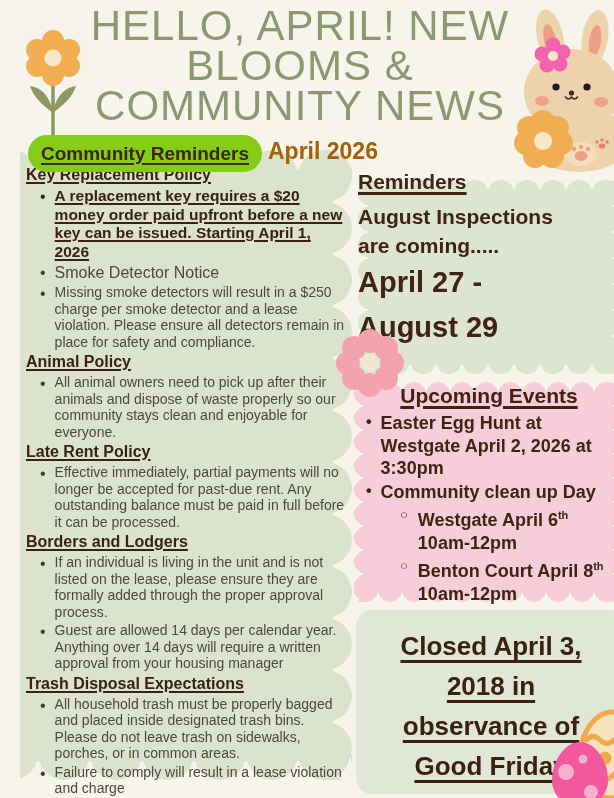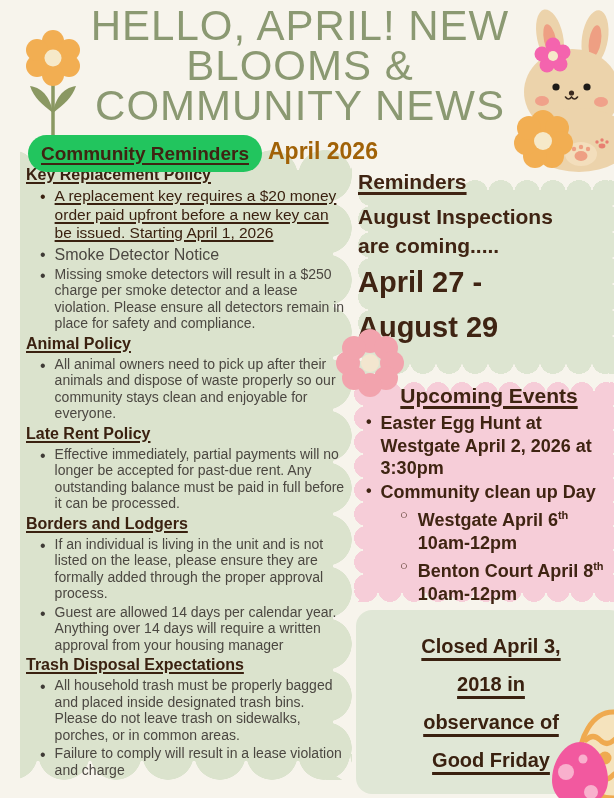--- a/index.html
+++ b/index.html
@@ -32,40 +32,40 @@
     position:absolute;left:10px;top:6px;width:540px;text-align:center;
     color:#8b9972;font-size:42px;line-height:40px;font-weight:500;
     letter-spacing:1px;z-index:6;
   }
   .date{
     position:absolute;left:248px;top:138px;font-size:23px;font-weight:bold;
     color:#a16207;z-index:7;
   }
   .badge{
     position:absolute;left:8px;top:135px;width:234px;height:37px;z-index:7;
-    background:#22c55e;border-radius:19px;display:flex;align-items:center;justify-content:center;
+    background:#84cc16;border-radius:19px;display:flex;align-items:center;justify-content:center;
   }
   .badge span{
     font-size:19px;font-weight:bold;color:#3f2412;
     text-decoration:underline;text-decoration-thickness:2px;text-underline-offset:3px;
   }
   
   .left-col{left:-34px;top:150px;width:366px;height:630px;--c:#dbe3cd;--r:26px;z-index:1;}
   .left-content{position:absolute;left:6px;top:163px;width:322px;z-index:3;}
   .sec-h{
     font-size:16px;font-weight:bold;color:#3a2110;line-height:20px;
     text-decoration:underline;text-decoration-thickness:2px;text-underline-offset:2px;
     margin-top:2px;
   }
   .li{display:flex;margin:2px 0 2px 14px;}
   .li::before{content:"•";color:#3f3b36;margin-right:9px;line-height:1.2;}
   .li .t{font-size:14px;line-height:16.5px;color:#4b4741;}
   .li.em::before{color:#3a2110;}
   .li.em .t{
-    font-size:15.5px;line-height:18.5px;font-weight:normal;color:#3a2110;
+    font-size:15.5px;line-height:18.5px;font-weight:bold;color:#3a2110;
     text-decoration:underline;text-decoration-thickness:2px;text-underline-offset:2px;
   }
   .li.lg .t{font-size:16px;line-height:19px;}
   
   .rem-box{left:338px;top:180px;width:264px;height:194px;--c:#dde5d1;--r:13px;z-index:2;}
   .rem-content{position:absolute;left:338px;top:170px;width:264px;color:#3f2413;z-index:3;}
   .rem-h{
     font-size:21px;font-weight:bold;
     text-decoration:underline;text-decoration-thickness:2.5px;text-underline-offset:3px;
     margin-bottom:8px;
@@ -89,21 +89,21 @@
   
   .closed-box{
     position:absolute;left:336px;top:610px;width:270px;height:184px;
     background:#e0e7d6;border-radius:16px;z-index:2;
   }
   .closed-content{
     position:absolute;left:336px;top:628px;width:270px;text-align:center;z-index:3;
   }
   .closed-content div{line-height:37px;}
   .closed-content span{
-    font-size:20px;font-weight:bold;color:#3a2110;
+    font-size:26px;font-weight:bold;color:#3a2110;
     text-decoration:underline;text-decoration-thickness:2.5px;text-underline-offset:5px;
   }
   
   .deco{position:absolute;z-index:5;}
   .eggs{z-index:8;}
 </style>
 </head>
 <body>
 
 <div class="canvas">

